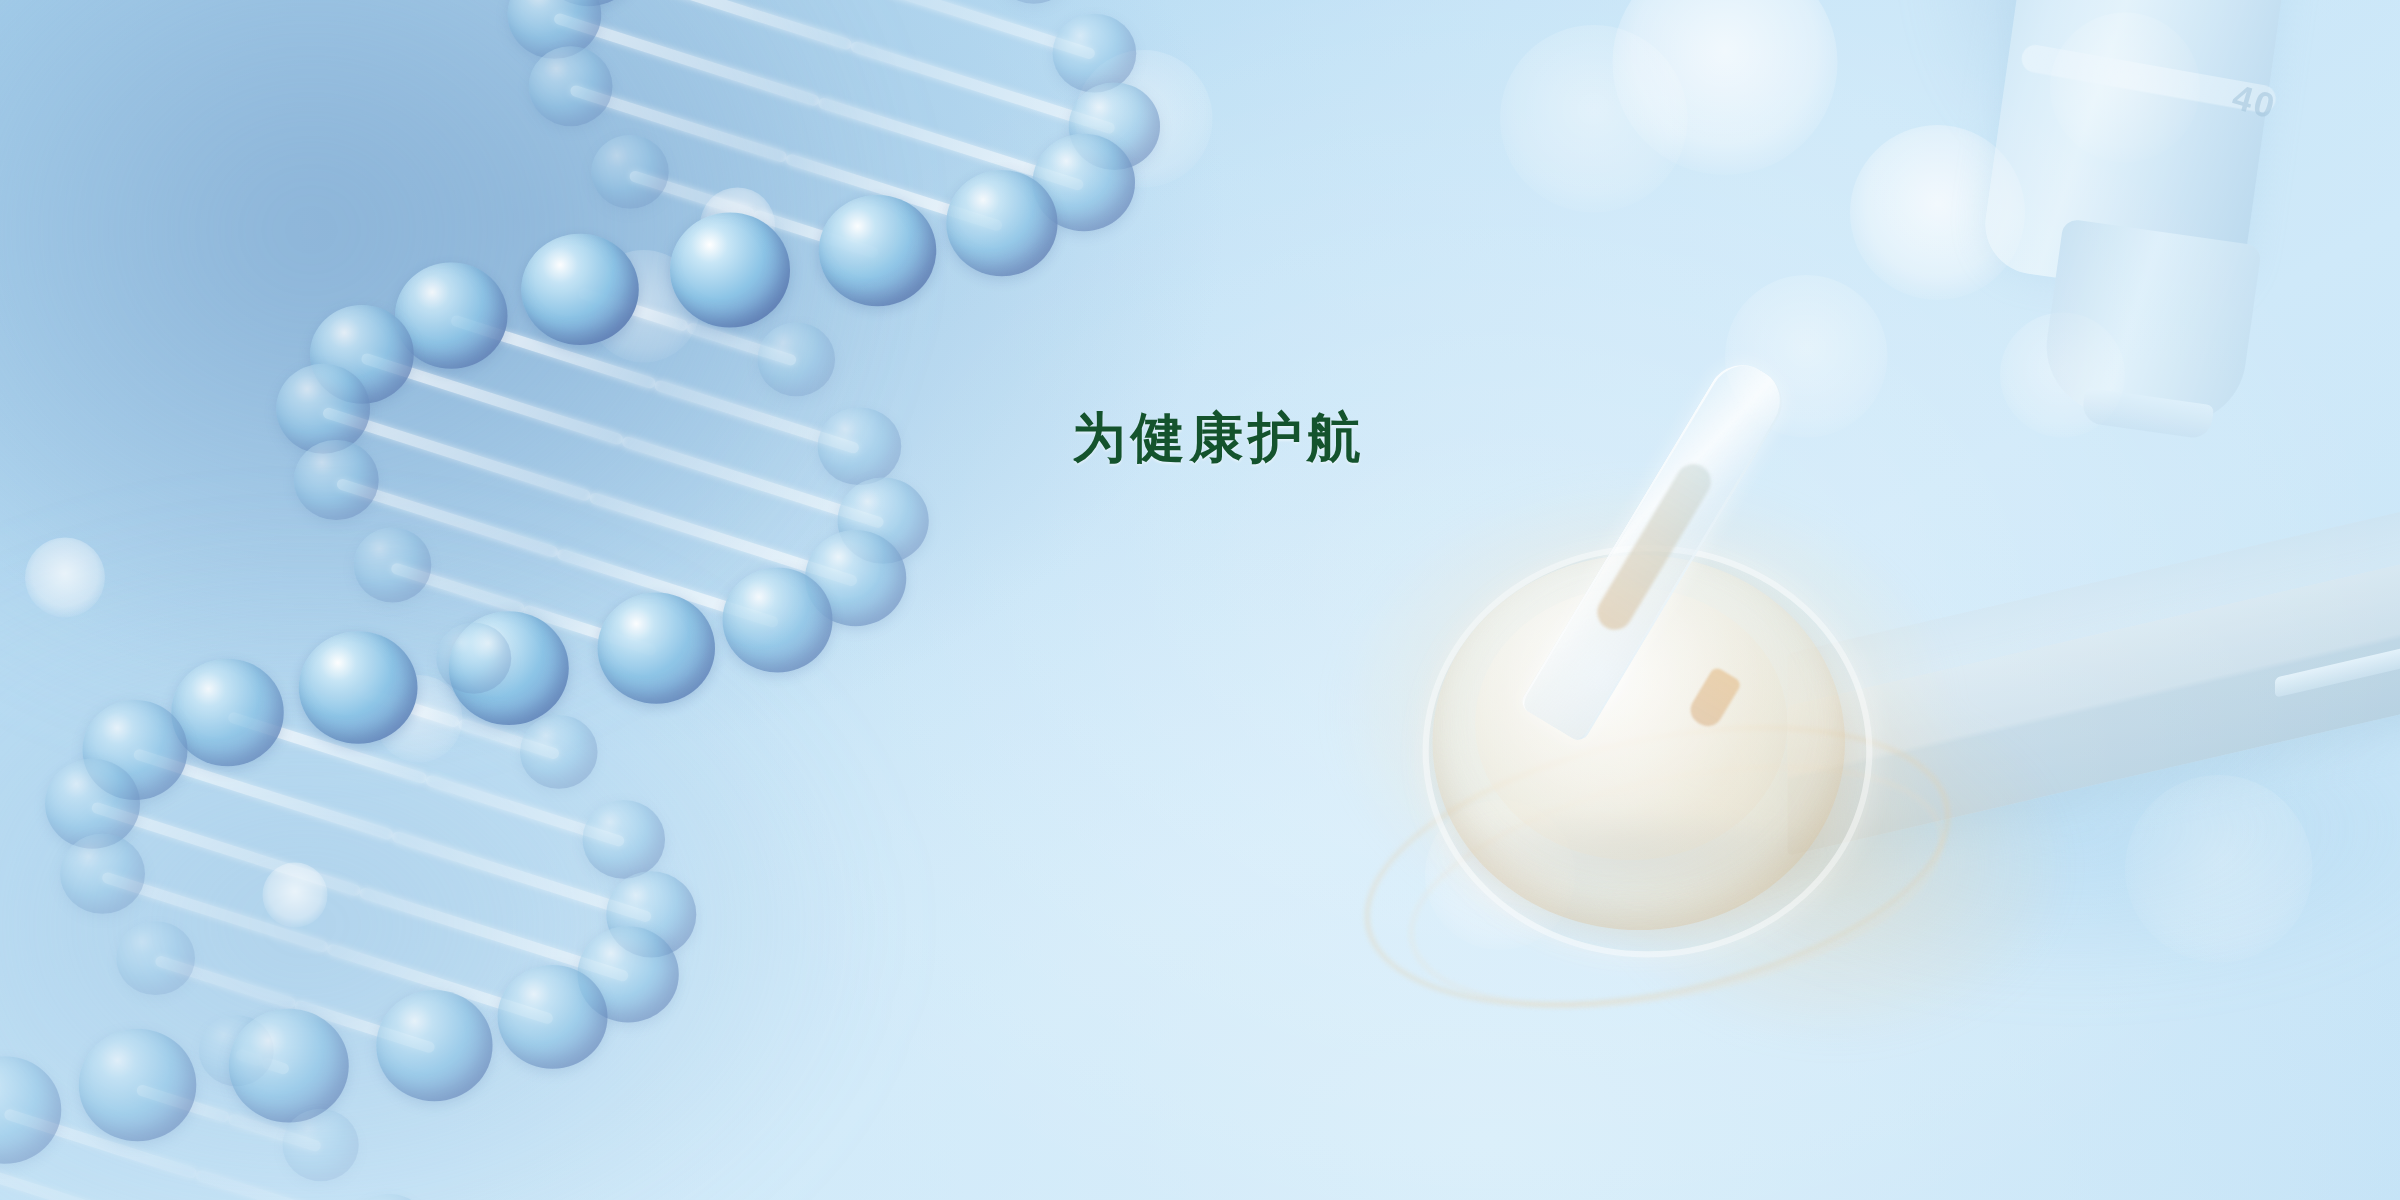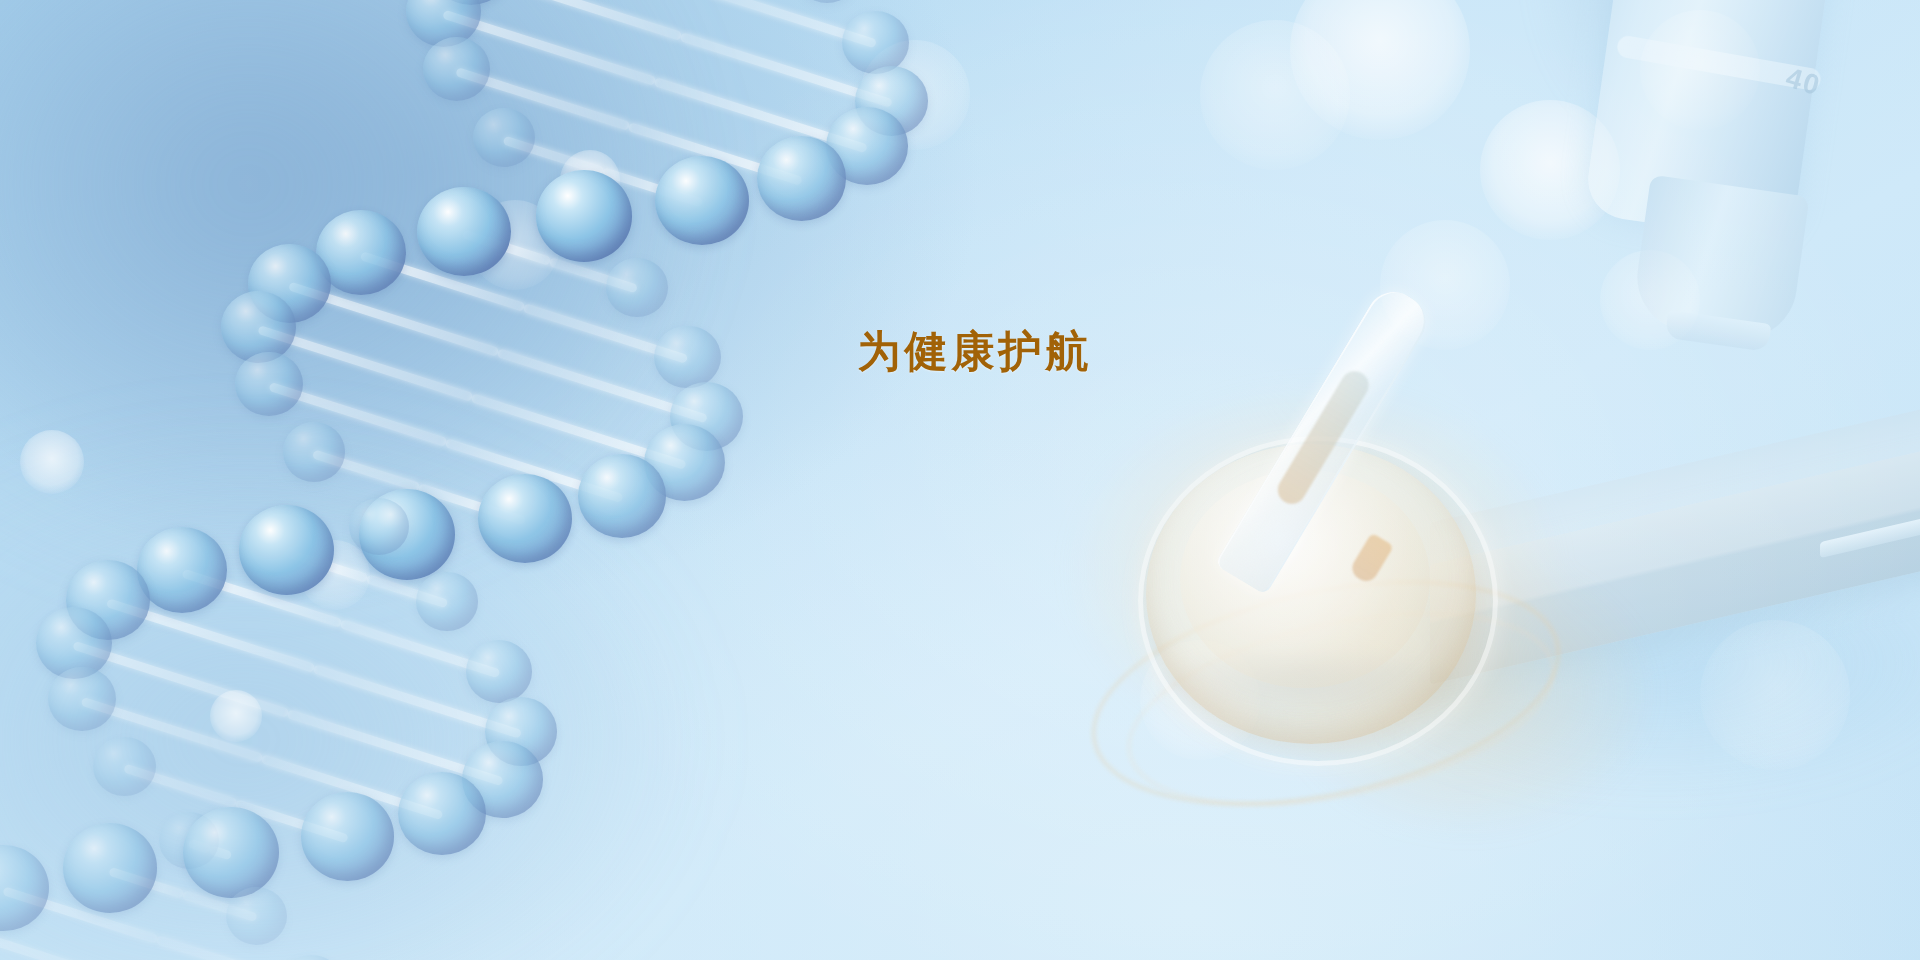--- a/index.html
+++ b/index.html
@@ -168,21 +168,21 @@
     font-size:60px;font-weight:bold;color:#22549f;
     letter-spacing:5px;line-height:1;margin:0 0 52px 0;
     text-shadow:0 1px 2px rgba(255,255,255,.45);
   }
   .ln-sub{
     font-size:39px;font-weight:normal;color:#2457a4;
     letter-spacing:3px;line-height:1;margin:0 0 48px 0;
     text-shadow:0 1px 2px rgba(255,255,255,.40);
   }
   .ln-tag{
-    font-size:43px;font-weight:bold;color:#a16207;
+    font-size:43px;font-weight:bold;color:#14532d;
     letter-spacing:4px;line-height:1;margin:0;
     text-shadow:0 1px 2px rgba(255,255,255,.45);
   }
 
   
   .veil{
     position:absolute;inset:0;pointer-events:none;
     background:radial-gradient(ellipse 1000px 760px at 64% 52%, rgba(255,255,255,.26) 0%, rgba(255,255,255,0) 70%);
   }
 </style>

